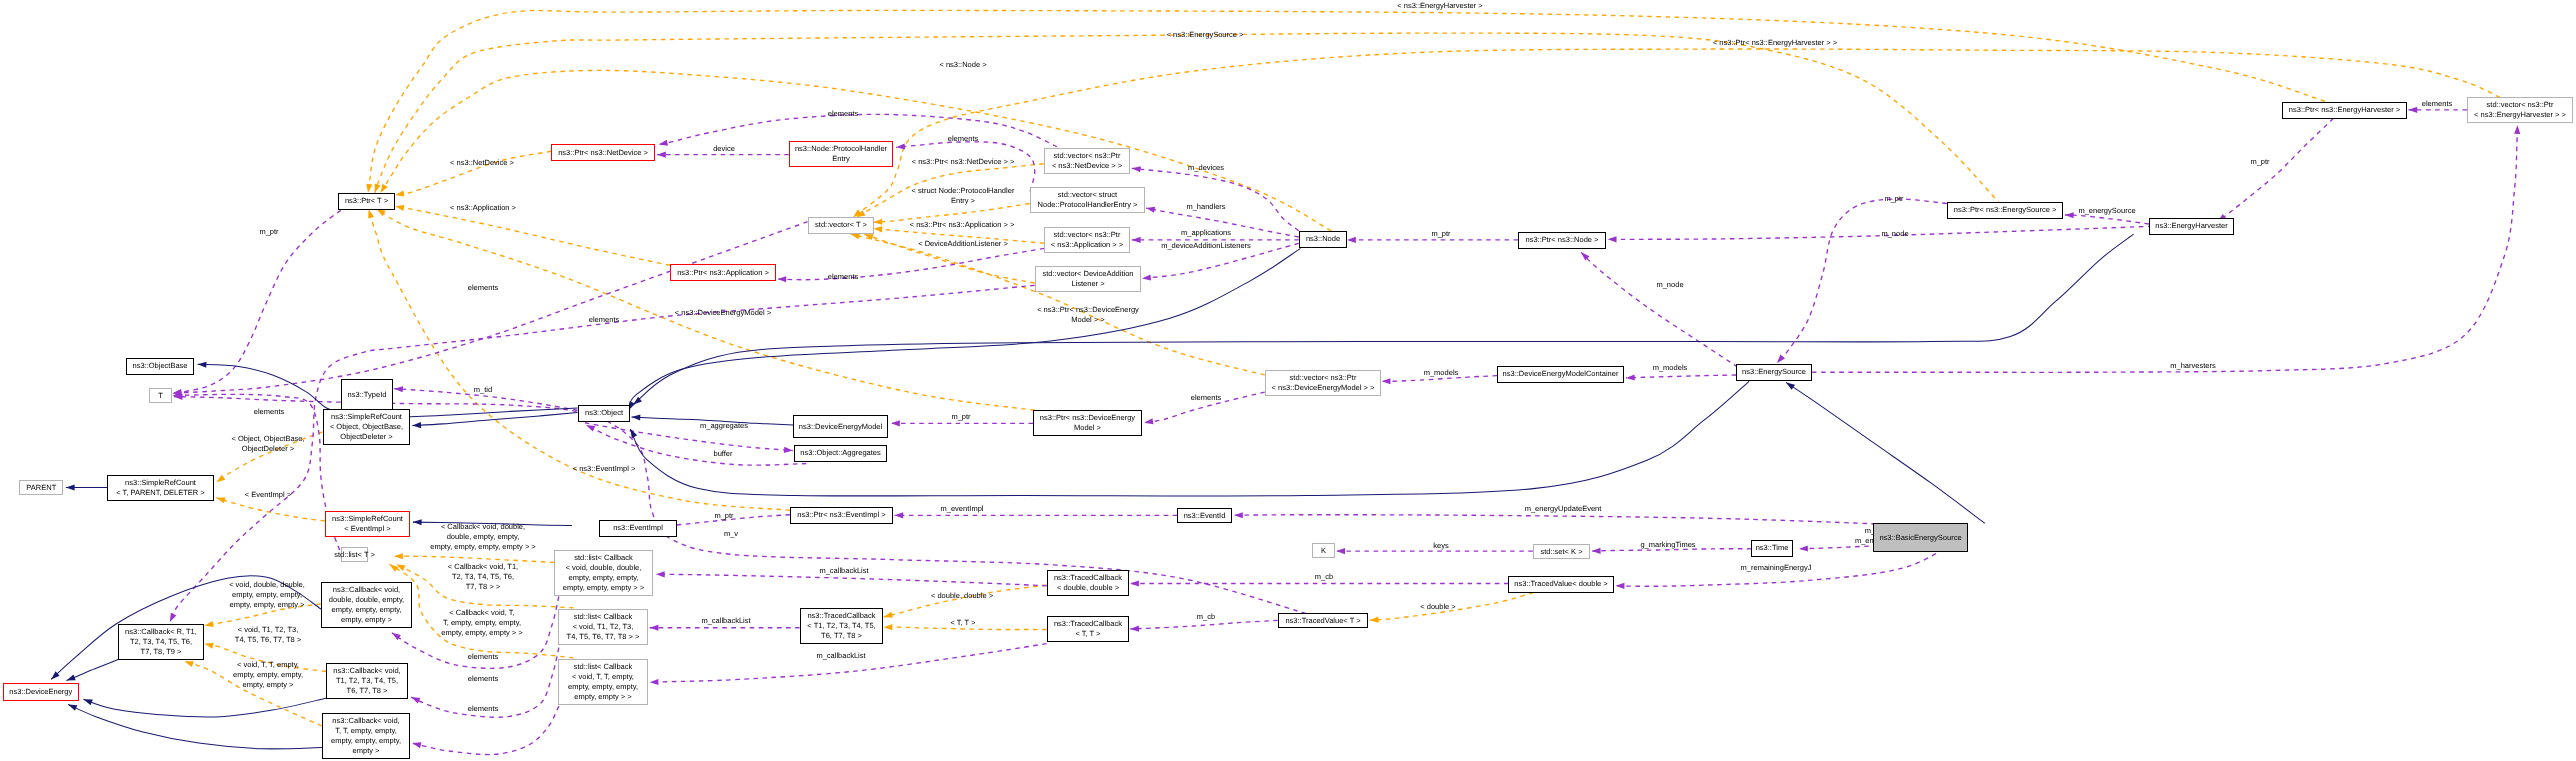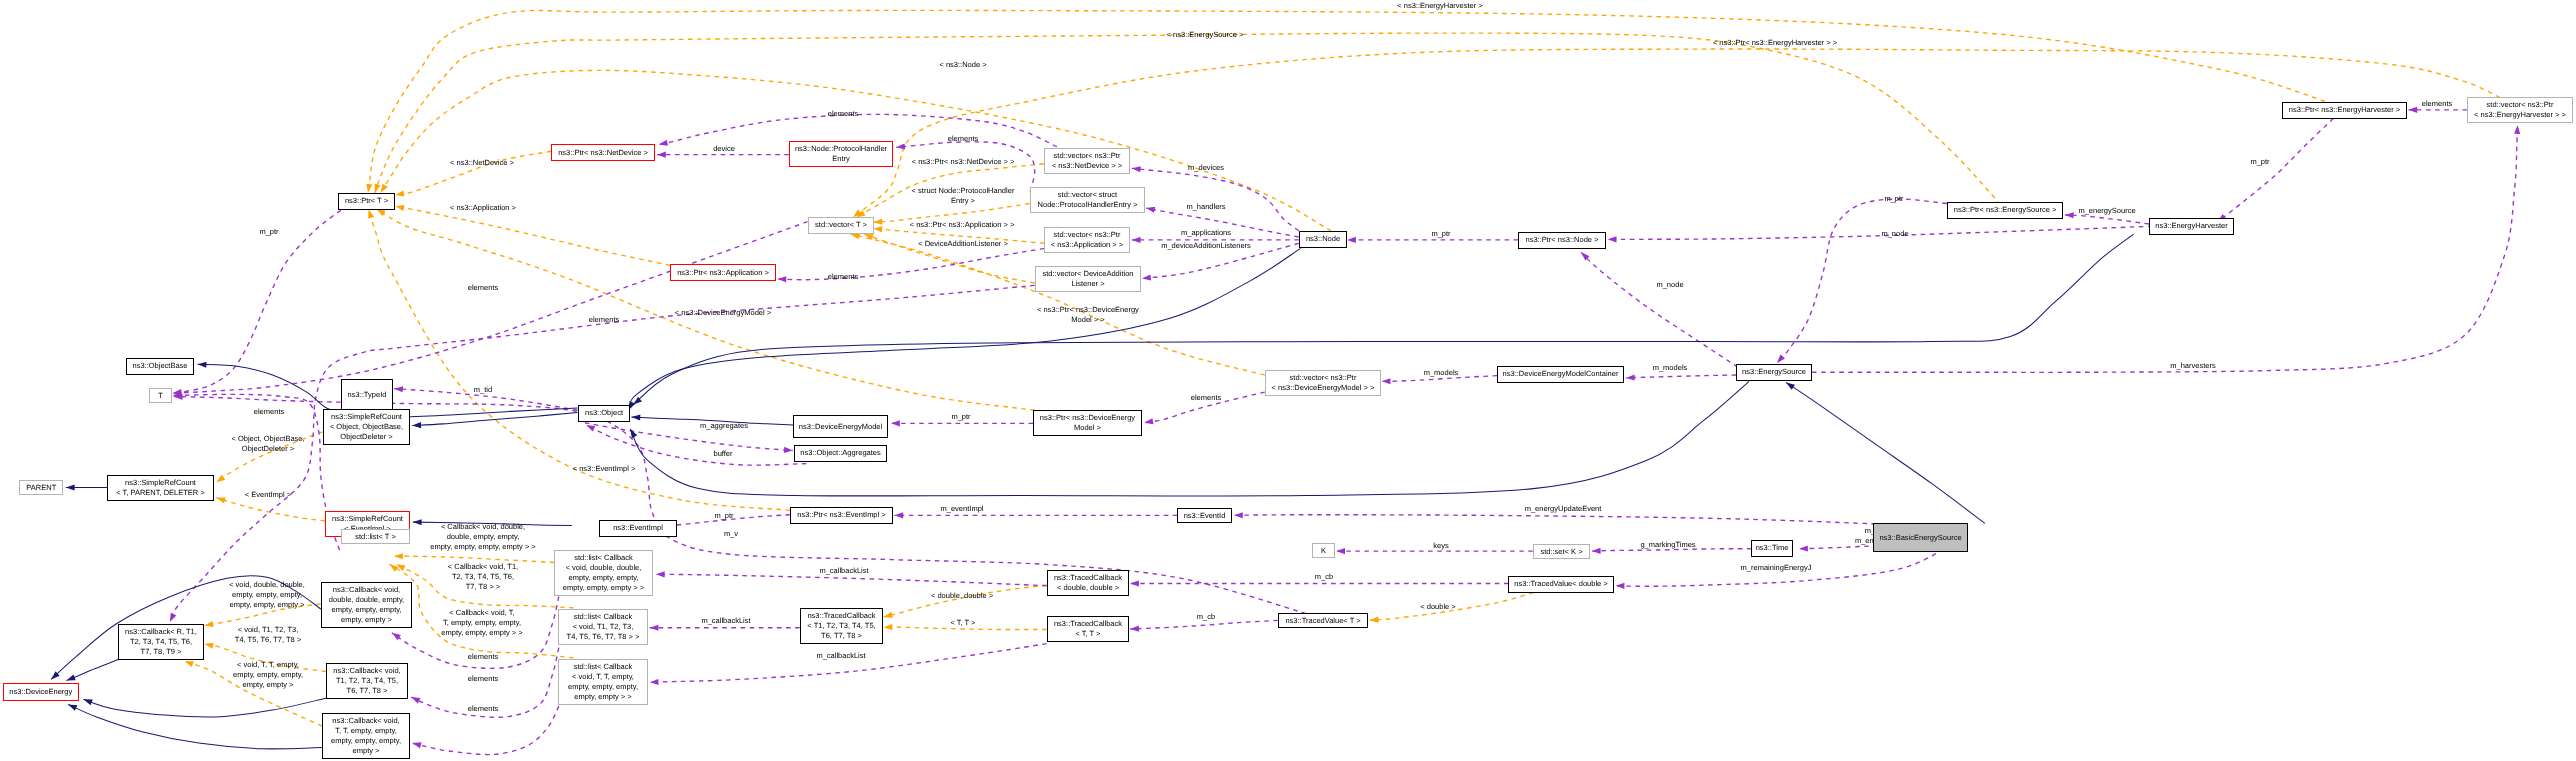--- a/index.html
+++ b/index.html
@@ -444,21 +444,21 @@
     <div class="node normal" title="ns3::TypeId" style="left: 341px; top: 379px; width: 52px; height: 32px;">ns3::TypeId</div>
     <div class="node normal" title="ns3::SimpleRefCount &lt; Object, ObjectBase, ObjectDeleter &gt;" style="left: 323px; top: 409px; width: 87px; height: 36px;">ns3::SimpleRefCount
 &lt; Object, ObjectBase,
 ObjectDeleter &gt;</div>
     <div class="node normal" title="ns3::Object" style="left: 578px; top: 405px; width: 52px; height: 16.5px;">ns3::Object</div>
     <div class="node gray" title="PARENT" style="left: 19.3px; top: 480px; width: 44px; height: 14.8px;">PARENT</div>
     <div class="node normal" title="ns3::SimpleRefCount &lt; T, PARENT, DELETER &gt;" style="left: 107px; top: 475px; width: 107px; height: 26px;">ns3::SimpleRefCount
 &lt; T, PARENT, DELETER &gt;</div>
     <div class="node red" title="ns3::SimpleRefCount &lt; EventImpl &gt;" style="left: 325px; top: 511px; width: 85px; height: 26px;">ns3::SimpleRefCount
 &lt; EventImpl &gt;</div>
-    <div class="node gray" title="std::list&lt; T &gt;" style="left: 341px; top: 529px; width: 69px; height: 14.8px;">std::list&lt; T &gt;</div>
+    <div class="node gray" title="std::list&lt; T &gt;" style="left: 341px; top: 547px; width: 27px; height: 14.8px;">std::list&lt; T &gt;</div>
     <div class="node normal" title="ns3::DeviceEnergyModel" style="left: 793px; top: 415px; width: 95px; height: 23px;">ns3::DeviceEnergyModel</div>
     <div class="node normal" title="ns3::Object::Aggregates" style="left: 794px; top: 445px; width: 93px; height: 16.5px;">ns3::Object::Aggregates</div>
     <div class="node gray" title="std::vector&lt; ns3::Ptr &lt; ns3::DeviceEnergyModel &gt; &gt;" style="left: 1265px; top: 370px; width: 116px; height: 26px;">std::vector&lt; ns3::Ptr
 &lt; ns3::DeviceEnergyModel &gt; &gt;</div>
     <div class="node normal" title="ns3::Ptr&lt; ns3::DeviceEnergy Model &gt;" style="left: 1033px; top: 410px; width: 109px; height: 26px;">ns3::Ptr&lt; ns3::DeviceEnergy
 Model &gt;</div>
     <div class="node normal" title="ns3::DeviceEnergyModelContainer" style="left: 1497px; top: 366px; width: 127px; height: 16.5px;">ns3::DeviceEnergyModelContainer</div>
     <div class="node normal" title="ns3::EnergySource" style="left: 1736px; top: 364px; width: 76px; height: 16.5px;">ns3::EnergySource</div>
     <div class="node normal" title="ns3::Ptr&lt; ns3::Node &gt;" style="left: 1518px; top: 232px; width: 88px; height: 16.5px;">ns3::Ptr&lt; ns3::Node &gt;</div>
     <div class="node normal" title="ns3::Ptr&lt; ns3::EnergySource &gt;" style="left: 1947px; top: 202px; width: 116px; height: 16.5px;">ns3::Ptr&lt; ns3::EnergySource &gt;</div>

